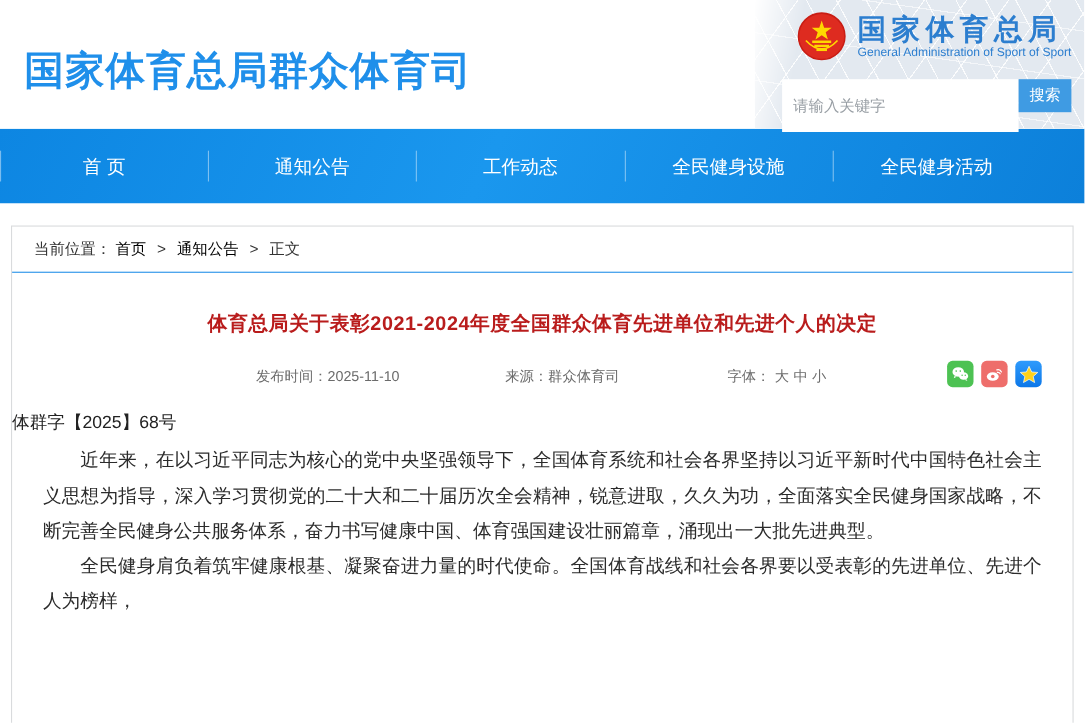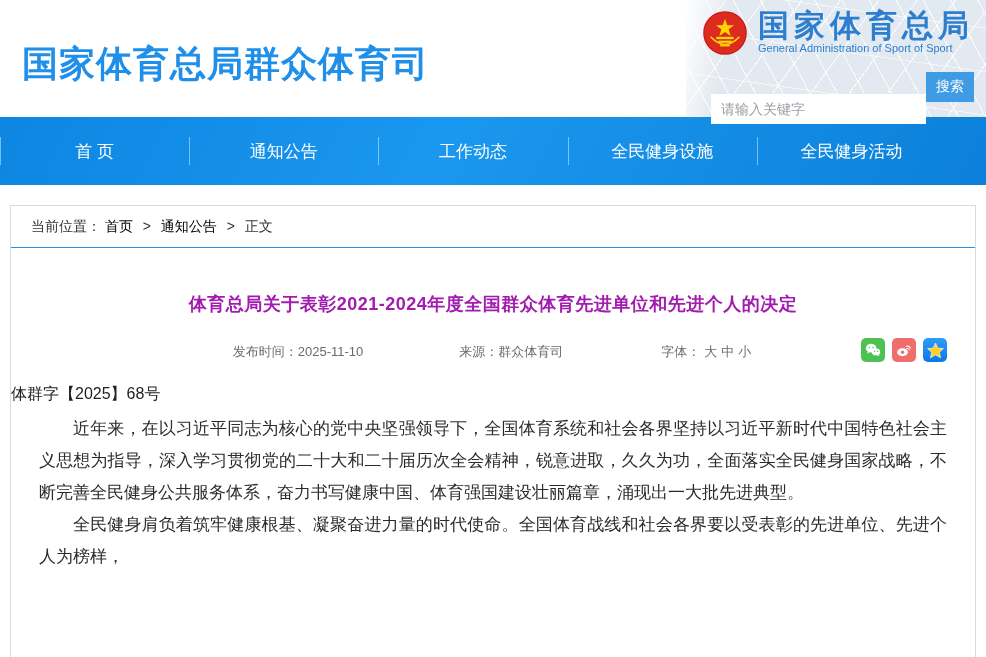--- a/index.html
+++ b/index.html
@@ -14,25 +14,25 @@
       repeating-linear-gradient(62deg, rgba(255,255,255,.85) 0 1px, transparent 1px 24px),
       repeating-linear-gradient(-54deg, rgba(255,255,255,.85) 0 1px, transparent 1px 31px),
       repeating-linear-gradient(8deg, rgba(255,255,255,.6) 0 1px, transparent 1px 43px);
     -webkit-mask:linear-gradient(100deg, transparent 0, #000 46px);
             mask:linear-gradient(100deg, transparent 0, #000 46px); }
   .site-title { position:absolute; left:22px; top:40px; font-size:36px; font-weight:bold;
     color:#1f8fea; letter-spacing:1px; white-space:nowrap; }
   .logo-row { position:absolute; top:10px; right:12px; display:flex; align-items:center; gap:10px; cursor:pointer; }
   .emblem { width:46px; height:46px; flex:0 0 auto; }
   .logo-text-stack { display:flex; flex-direction:column; }
-  .logo-title { font-size:31px; color:#2c7ecf; font-weight:bold; letter-spacing:5px; line-height:30px; white-space:nowrap; }
+  .logo-title { font-size:26px; color:#2c7ecf; font-weight:bold; letter-spacing:5px; line-height:30px; white-space:nowrap; }
   .logo-subtitle { font-size:11px; color:#2c7ecf; line-height:14px; white-space:nowrap; }
   .search-row { position:absolute; top:72px; right:12px; width:263px; height:30px; display:flex; }
-  .search-input { flex:1; height:30px; border:none; outline:none; background:#fff;
-    font-size:14px; color:#4d7c0f; padding:0 10px; font-family:inherit;margin-top:22px; }
+  .search-input { flex:1; height:48px; border:none; outline:none; background:#fff;
+    font-size:14px; color:#4d7c0f; padding:0 10px; font-family:inherit; }
   .search-input::placeholder { color:#9aa0a6; }
   .search-btn { width:48px; height:30px; border:none; background:#3f9be3; color:#fff;
     font-size:14px; cursor:pointer; font-family:inherit; }
 
   
   .nav { width:986px; height:68px; padding-right:40px; display:flex; align-items:stretch;
     background:linear-gradient(115deg,#0d86e2 0%, #1a97ee 45%, #0c80da 100%); }
   .nav-item { flex:1; position:relative; display:flex; align-items:center; justify-content:center;
     color:#fff; font-size:17px; cursor:pointer; white-space:nowrap; }
   .nav-item::before { content:""; position:absolute; left:0; top:20px; width:1px; height:28px;
@@ -40,22 +40,22 @@
 
   .gap { height:20px; background:#fff; }
 
   
   .card { margin:0 10px; border:1px solid #d9dbdd; background:#fff; height:540px; }
   .breadcrumb { height:42px; line-height:41px; padding-left:20px; font-size:14px; color:#333;
     border-bottom:1px solid #2591e9; }
   .breadcrumb a { color:#000000; text-decoration:none; cursor:pointer; }
   .crumb-sep { margin:0 6px; color:#333; }
 
-  .article-title { margin-top:44px; text-align:center; font-size:18px; font-weight:bold;
-    color:#a21caf; letter-spacing:.5px; }
+  .article-title { margin-top:34px; text-align:center; font-size:18px; font-weight:bold;
+    color:#b91c1c; letter-spacing:.5px; }
 
   .meta-row { position:relative; margin-top:27px; display:flex; justify-content:center;
     gap:96px; font-size:13px; color:#6b6b6b; }
   .meta-item { white-space:nowrap; }
   .font-size-links span { margin:0 2px; cursor:pointer; }
   .share { position:absolute; right:28px; top:-5px; display:flex; gap:7px; }
   .share-icon { width:24px; height:24px; border-radius:5px; display:flex;
     align-items:center; justify-content:center; cursor:pointer; }
   .share-wechat { background:#4dc253; }
   .share-weibo  { background:#ee6e6b; }

